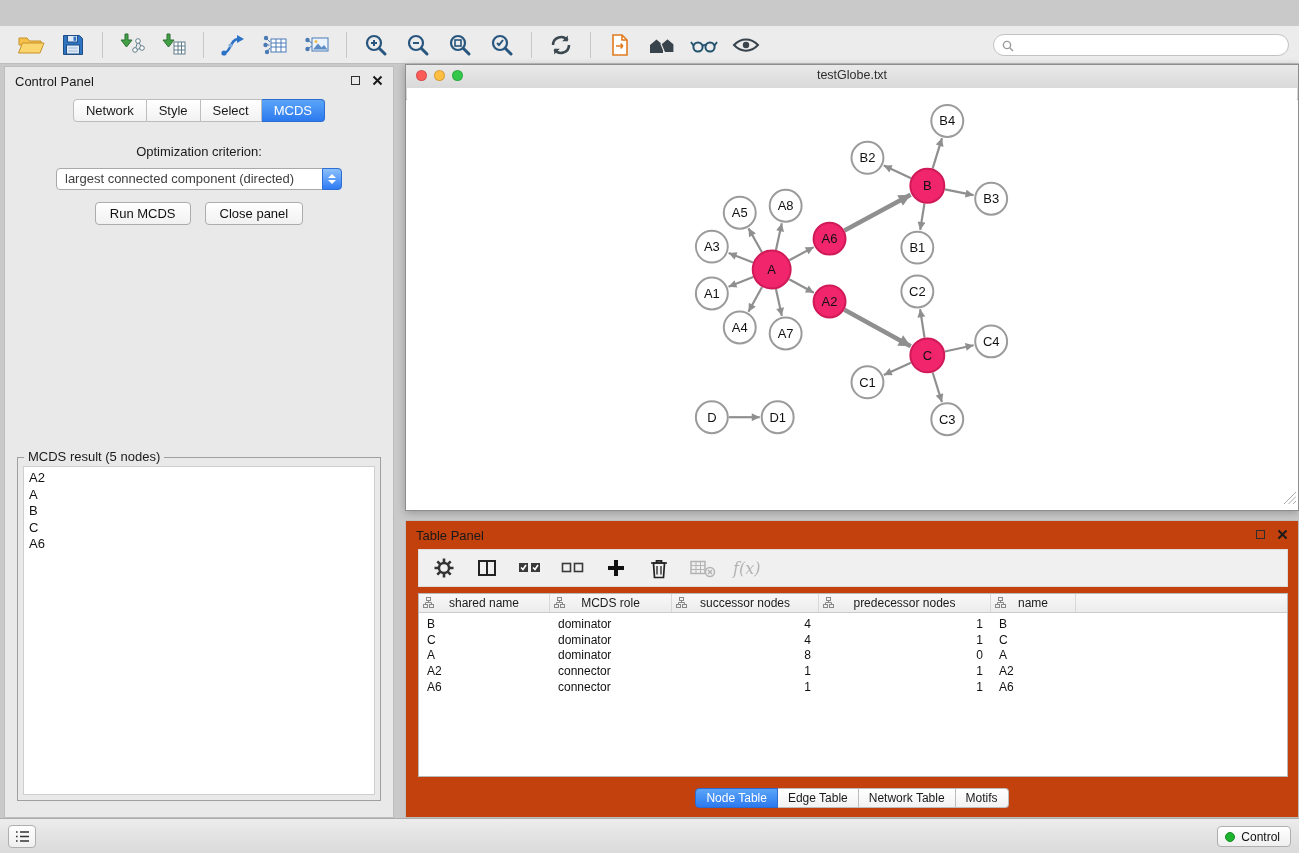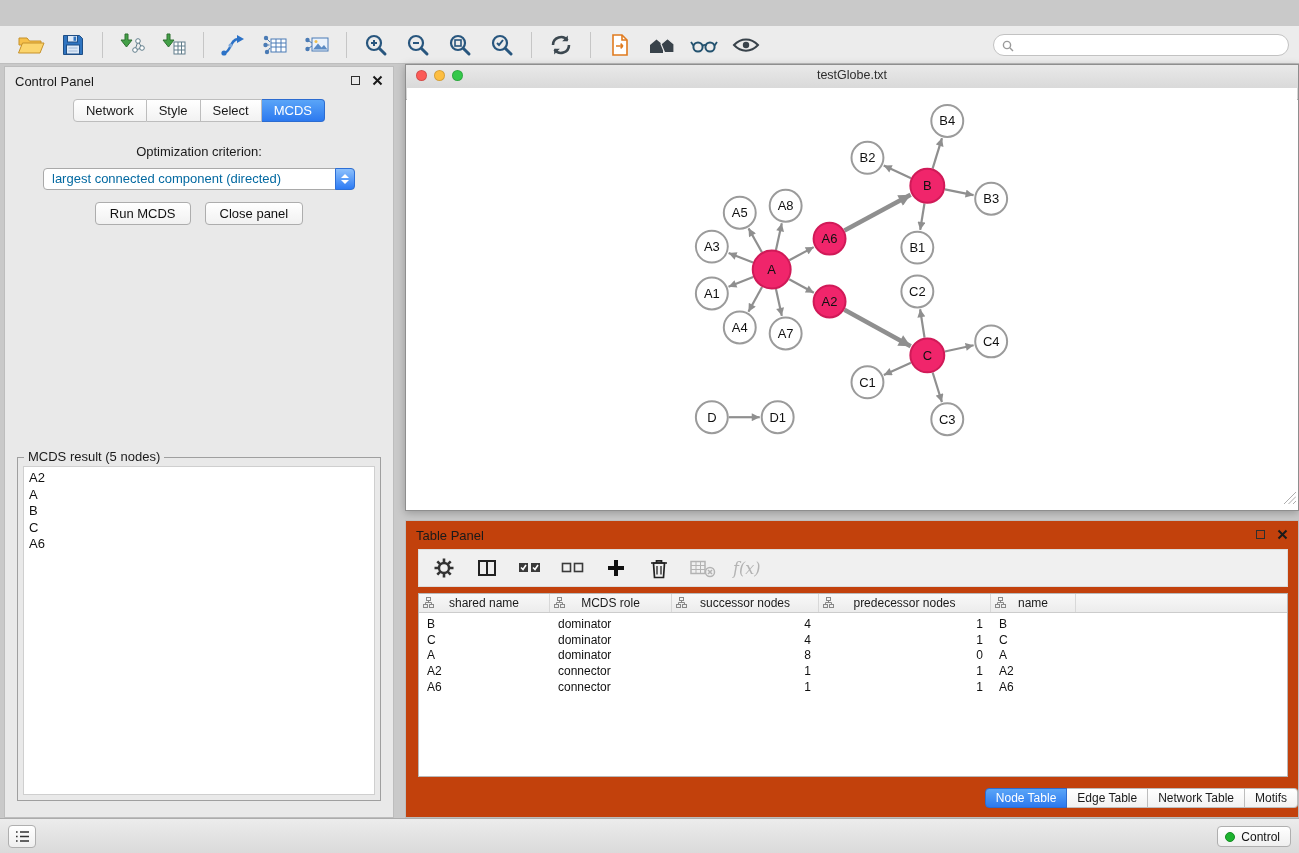--- a/index.html
+++ b/index.html
@@ -38,23 +38,23 @@
   .control-panel { position:absolute; left:4px; top:66px; width:390px; height:752px;
     background:#E9E9E9; border:1px solid #BDBDBD; }
   .seg-tabs { display:flex; justify-content:center; margin-top:6px; }
   .seg-tab { font-size:13px; padding:3px 12px; background:linear-gradient(#FFFFFF,#F2F2F2);
     border:1px solid #BDBDBD; border-left:none; color:#1A1A1A; cursor:pointer; }
   .seg-tab:first-child { border-left:1px solid #BDBDBD; border-radius:4px 0 0 4px; }
   .seg-tab:last-child { border-radius:0 4px 4px 0; }
   .seg-tab.selected { background:linear-gradient(#5AA5F8,#2C79EF); color:#fff; border-color:#2C6CD0; }
   .seg-tab.small { font-size:12px; padding:2px 10px; }
   .opt-label { text-align:center; font-size:13px; color:#1A1A1A; margin-top:22px; }
-  .dropdown { position:relative; width:312px; height:22px; margin:9px auto 0; background:#fff;
+  .dropdown { position:relative; width:286px; height:22px; margin:9px auto 0; background:#fff;
     border:1px solid #A9A9A9; border-radius:4px; font-size:13px; line-height:20px; padding-left:8px;
-    color:#0369a1; cursor:pointer; }
+    color:#404040; cursor:pointer; }
   .stepper { position:absolute; right:-1px; top:-1px; width:20px; height:22px; border-radius:0 4px 4px 0;
     background:linear-gradient(#8CC0FC,#2D7BF4); border:1px solid #2D6FD6; display:flex;
     flex-direction:column; align-items:center; justify-content:center; gap:2px; }
   .tri-up { width:0; height:0; border-left:4px solid transparent; border-right:4px solid transparent; border-bottom:4px solid #fff; }
   .tri-dn { width:0; height:0; border-left:4px solid transparent; border-right:4px solid transparent; border-top:4px solid #fff; }
   .cp-buttons { display:flex; justify-content:center; gap:14px; margin-top:12px; }
   .btn { font-size:13px; padding:3px 14px; background:linear-gradient(#FFFFFF,#F1F1F1);
     border:1px solid #ADADAD; border-radius:4px; color:#111; cursor:pointer; }
   .groupbox { position:absolute; left:12px; right:12px; top:390px; bottom:16px; border:1px solid #9F9F9F; }
   .groupbox-legend { position:absolute; top:-9px; left:6px; background:#E9E9E9; padding:0 4px; font-size:13px; color:#1A1A1A; }
@@ -87,21 +87,21 @@
   .thead { display:flex; height:19px; background:linear-gradient(#F8F8F8,#ECECEC); border-bottom:1px solid #CCCCCC; }
   .th { position:relative; display:flex; align-items:center; justify-content:center; font-size:12px;
     color:#1A1A1A; border-right:1px solid #D8D8D8; cursor:pointer; flex:none; }
   .th .hicon { position:absolute; left:4px; top:3px; }
   .th-fill { flex:1; }
   .tr { display:flex; height:15.8px; align-items:center; font-size:12px; color:#111; cursor:pointer; }
   .tbody { padding-top:3px; }
   .td { flex:none; padding:0 8px; white-space:nowrap; overflow:hidden; }
   .td.right { text-align:right; }
   .td.left { text-align:left; }
-  .table-tabs { position:absolute; left:0; right:0; bottom:9px; display:flex; justify-content:flex-end; }
+  .table-tabs { position:absolute; left:0; right:0; bottom:9px; display:flex; justify-content:center; }
 
   
   .statusbar { position:absolute; left:0; right:0; bottom:0; height:35px;
     background:linear-gradient(#ECECEC,#DADADA); border-top:1px solid #ACACAC; }
   .sb-left-btn { position:absolute; left:8px; top:6px; width:28px; height:23px; border:1px solid #AFAFAF;
     border-radius:4px; background:linear-gradient(#FFFFFF,#EFEFEF); display:flex; align-items:center; justify-content:center; cursor:pointer; }
   .memory-btn { position:absolute; right:8px; top:7px; height:21px; padding:0 10px 0 7px; border:1px solid #AFAFAF;
     border-radius:4px; background:linear-gradient(#FFFFFF,#EFEFEF); display:flex; align-items:center; gap:6px;
     font-size:12px; color:#111; cursor:pointer; }
   .green-dot { width:10px; height:10px; border-radius:50%; background:#1DB32F; border:1px solid #148C22; }

